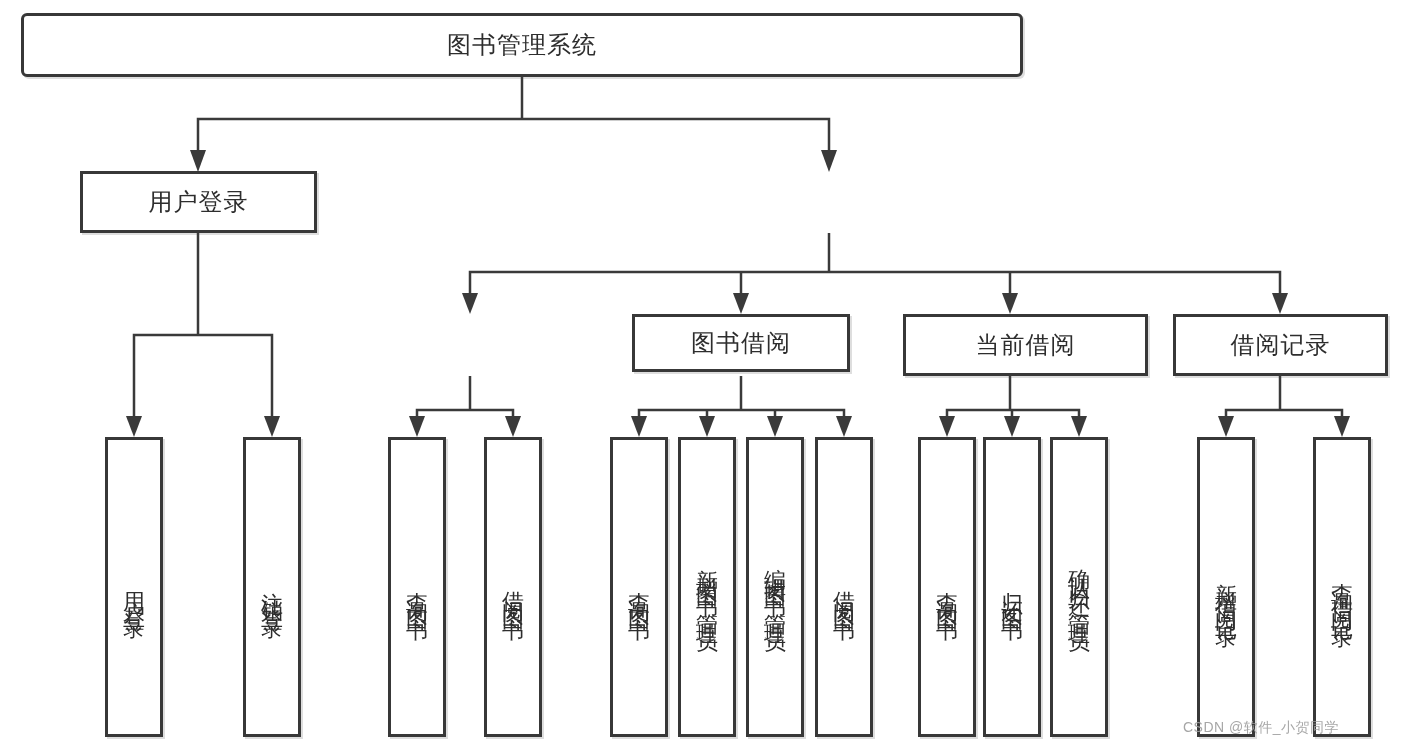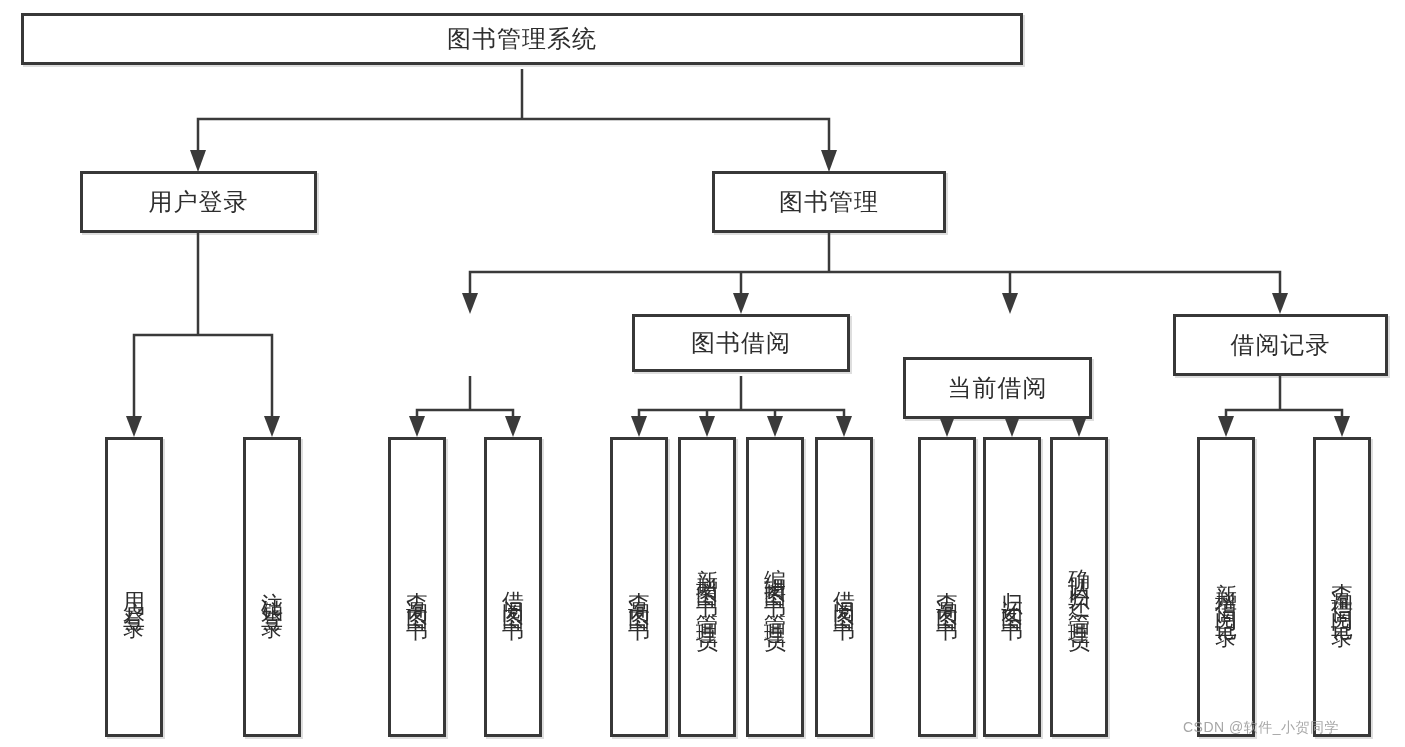--- a/index.html
+++ b/index.html
@@ -92,27 +92,26 @@
       <polygon points="767,416 783,416 775,437"></polygon>
       <polygon points="836,416 852,416 844,437"></polygon>
       <polygon points="939,416 955,416 947,437"></polygon>
       <polygon points="1004,416 1020,416 1012,437"></polygon>
       <polygon points="1071,416 1087,416 1079,437"></polygon>
       <polygon points="1218,416 1234,416 1226,437"></polygon>
       <polygon points="1334,416 1350,416 1342,437"></polygon>
     </g>
   </svg>
 
-  <div class="node hbox" style="left:21px; top:13px; width:1002px; height:52px;">图书管理系统</div>
+  <div class="node hbox" style="left:21px; top:13px; width:1002px; height:64px;border-radius:6px;">图书管理系统</div>
 
   <div class="node hbox" style="left:80px; top:171px; width:237px; height:62px;">用户登录</div>
-  <div class="node hbox" style="left:712px; top:171px; width:234px; height:62px;">图书管理</div>
 
   <div class="node hbox" style="left:632px; top:314px; width:218px; height:58px;">图书借阅</div>
-  <div class="node hbox" style="left:903px; top:314px; width:189px; height:62px;margin-top:43px;">当前借阅</div>
+  <div class="node hbox" style="left:903px; top:314px; width:245px; height:62px;">当前借阅</div>
   <div class="node hbox" style="left:1173px; top:314px; width:215px; height:62px;">借阅记录</div>
 
   <div class="node vbox" style="left:105px; top:437px; width:58px; height:300px;">
     <span class="vtext">用户登录</span>
   </div>
   <div class="node vbox" style="left:243px; top:437px; width:58px; height:300px;">
     <span class="vtext">注销登录</span>
   </div>
 
   <div class="node vbox" style="left:388px; top:437px; width:58px; height:300px;">

